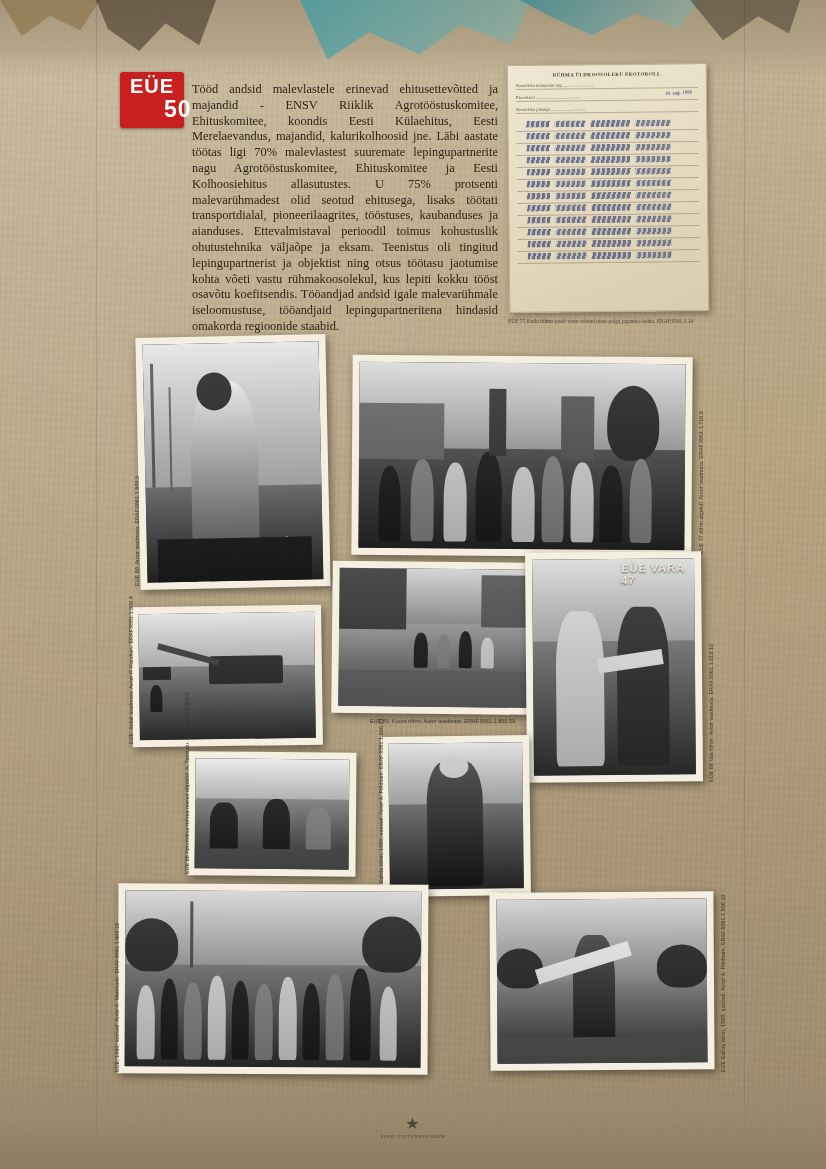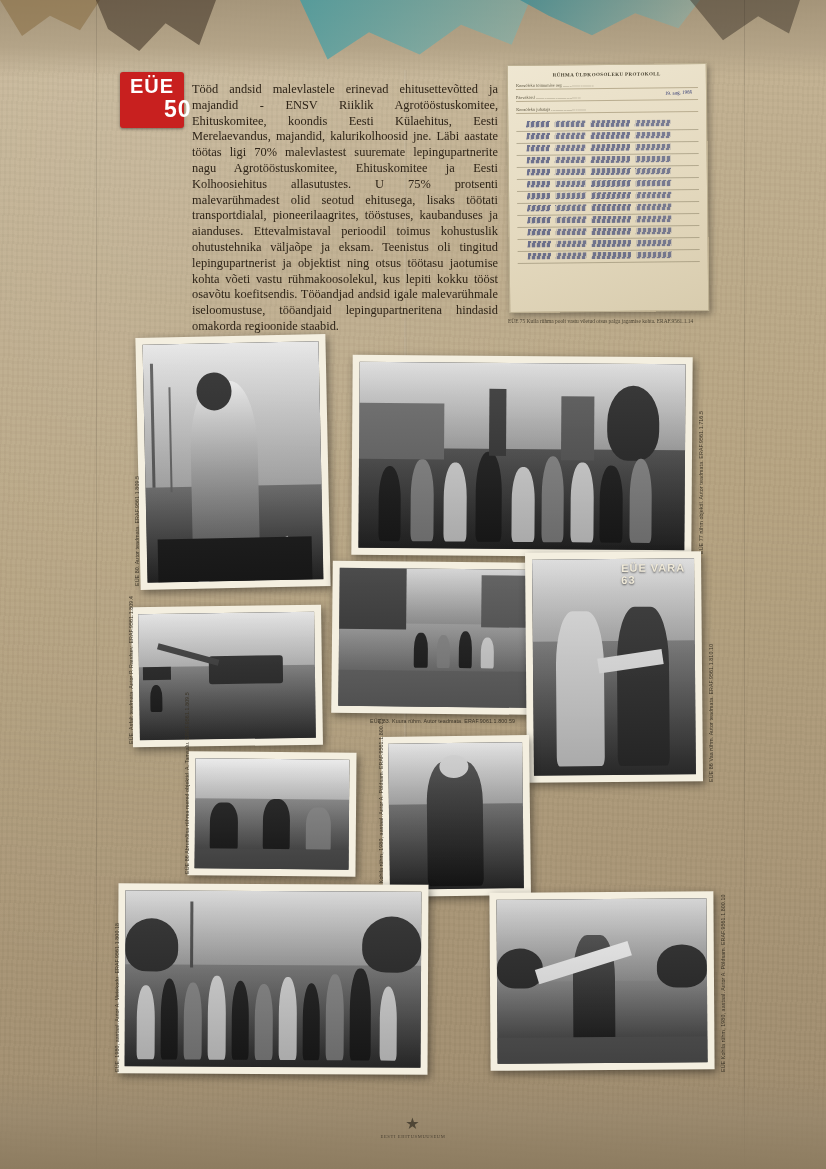--- a/index.html
+++ b/index.html
@@ -303,21 +303,21 @@
   <div class="photo" style="left:526px;top:552px;width:176px;height:230px;transform:rotate(-0.5deg);">
     <div class="img">
       <div class="sc">
         <div class="sky" style="height:40%;background:linear-gradient(180deg,#d8d5cc,#a8a59d)"></div>
         <div class="ground" style="height:62%;background:linear-gradient(180deg,#7f7c74,#3b3934)"></div>
         <div class="fig l" style="left:14%;bottom:4%;width:30%;height:72%;border-radius:35% 35% 6% 6%"></div>
         <div class="fig" style="left:52%;bottom:4%;width:32%;height:74%;border-radius:35% 35% 6% 6%;background:#35332e"></div>
         <div class="bld" style="left:40%;top:44%;width:40%;height:7%;background:#e7e4da;transform:rotate(-8deg)"></div>
       </div>
     </div>
-    <div class="badge-vara" style="left:96px;top:10px;">EÜE VARA 63</div>
+    <div class="badge-vara" style="left:96px;top:10px;">EÜE VARA 47</div>
   </div>
   <div class="cap vert" style="left:708px;top:782px;">EÜE 86 Vaa rühm. Autor teadmata. ERAF.9561.1.810.10</div>
 
   <div class="photo" style="left:188px;top:752px;width:168px;height:124px;transform:rotate(0.5deg);">
     <div class="img">
       <div class="sc">
         <div class="sky" style="height:38%;background:linear-gradient(180deg,#e6e3da,#bbb8af)"></div>
         <div class="ground" style="height:64%;background:linear-gradient(180deg,#8c8981,#403e38)"></div>
         <div class="fig" style="left:10%;bottom:16%;width:18%;height:44%;border-radius:40% 40% 10% 10%"></div>
         <div class="fig" style="left:44%;bottom:16%;width:18%;height:48%;border-radius:40% 40% 10% 10%"></div>

